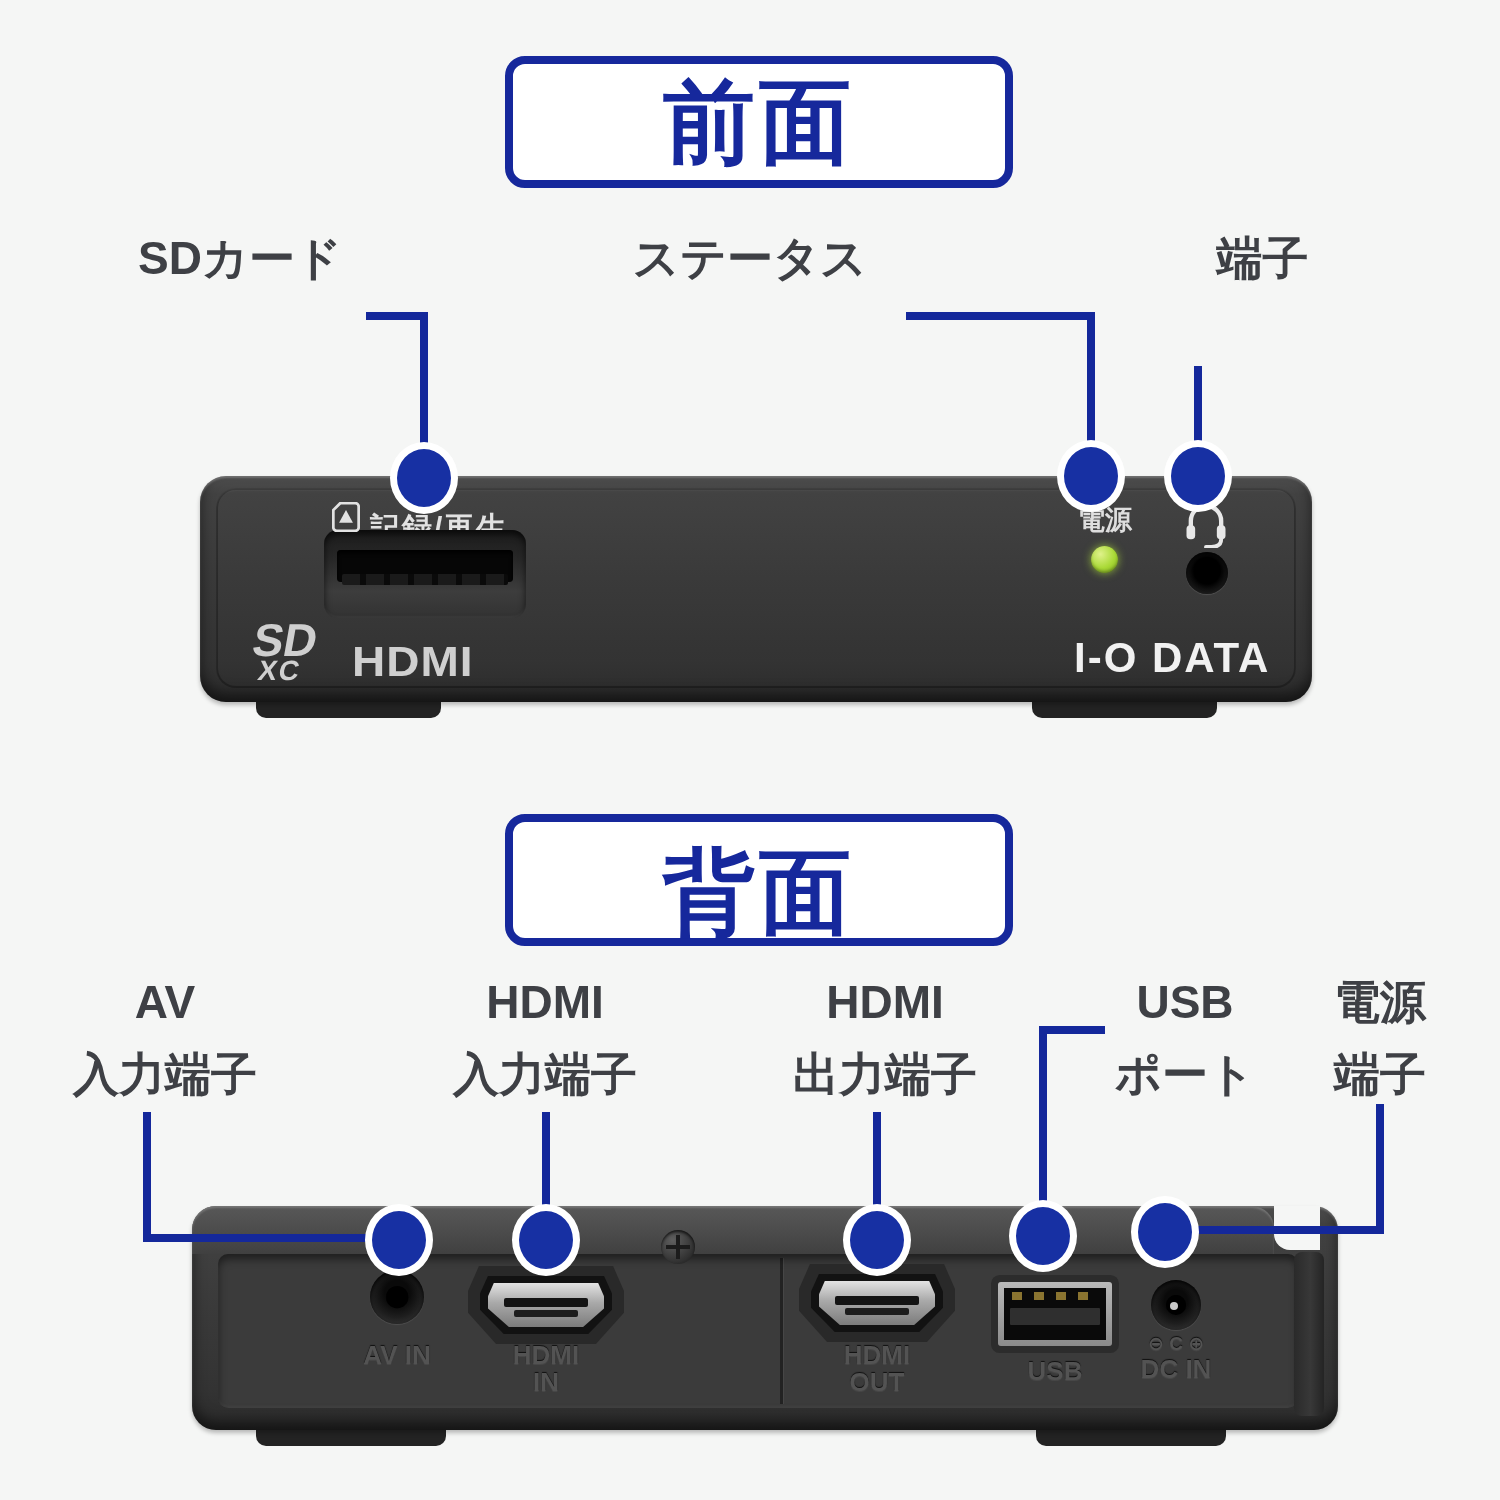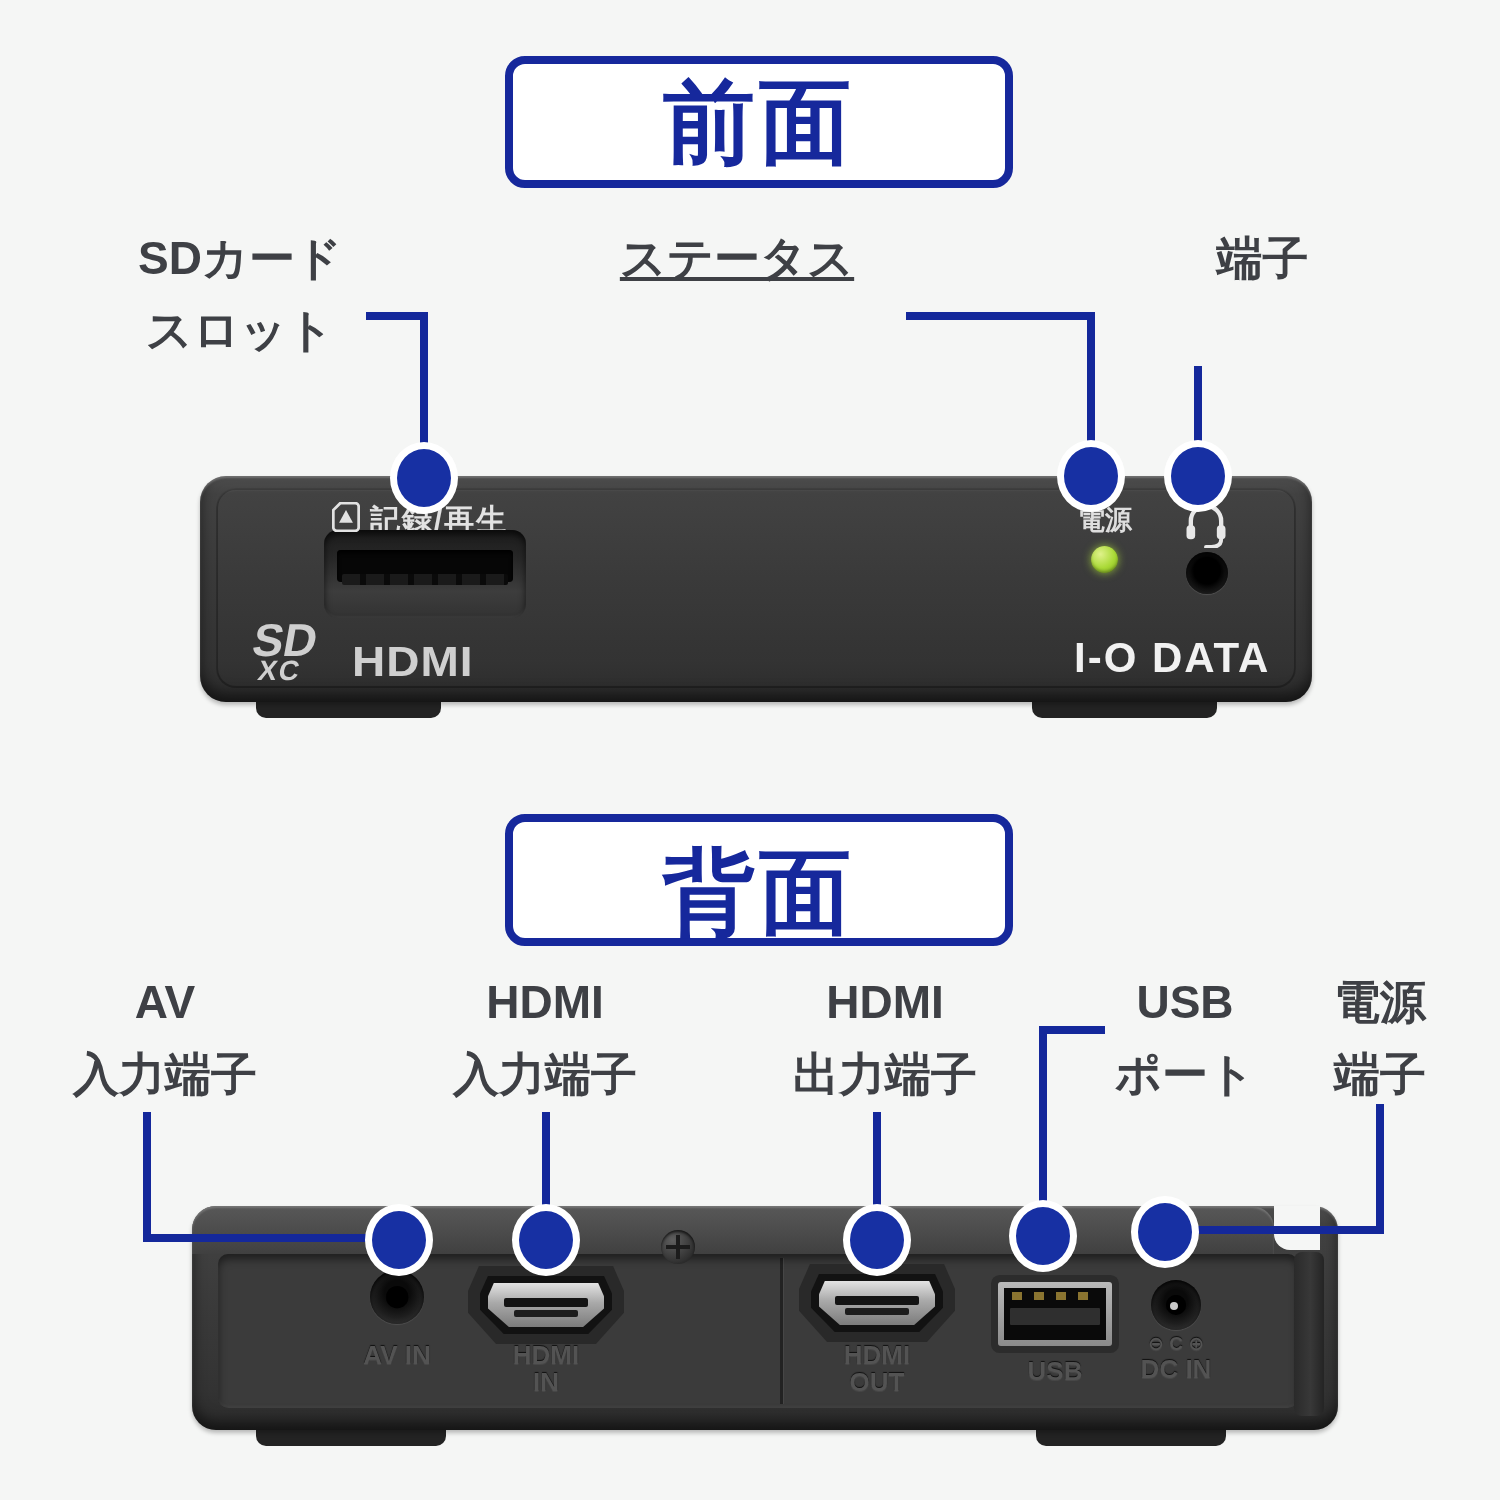--- a/index.html
+++ b/index.html
@@ -93,37 +93,36 @@
 <body>
 
 <div class="canvas">
 
   <div class="title-box" style="top:56px;">
     <span class="t">前面</span>
   </div>
 
   <div class="co-label" style="left:70px;top:222px;width:340px;">
     <div class="l">SDカード</div>
-    <div class="l">スロット</div>
-  </div>
-  <div class="co-label" style="left:567px;top:222px;width:340px;text-decoration:underline;">
+  </div>
+  <div class="co-label" style="left:580px;top:222px;width:340px;">
     <div class="l">ステータス</div>
   </div>
   <div class="co-label" style="left:1090px;top:222px;width:345px;">
     <div class="l">端子</div>
   </div>
 
   <div class="device" style="left:200px;top:476px;width:1112px;height:226px;">
     <div class="faceplate"></div>
 
     <svg class="icon-svg" style="left:132px;top:26px;" width="28" height="30" viewBox="0 0 24 26">
       <path d="M7 1 h13 a3 3 0 0 1 3 3 v18 a3 3 0 0 1 -3 3 h-16 a3 3 0 0 1 -3 -3 v-15 z" fill="none" stroke="#e2e2e2" stroke-width="2.4"></path>
       <path d="M12 7 l6 11 h-12 z" fill="#e2e2e2"></path>
     </svg>
-    <div class="sd-caption" style="left:170px;top:24px;">記録/再生</div>
+    <div class="sd-caption" style="left:170px;top:32px;">記録/再生</div>
 
     <div class="sd-slot" style="left:124px;top:54px;">
       <div class="sd-opening"></div>
       <div class="sd-cardedge"></div>
     </div>
 
     <div class="logo sdxc" style="left:44px;top:146px;width:78px;">
       <div class="a">SD</div>
       <div class="b">XC</div>
     </div>

